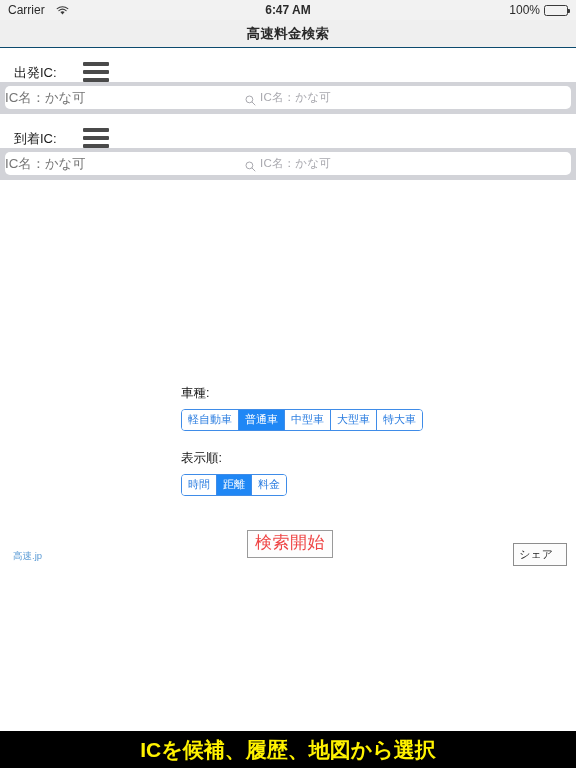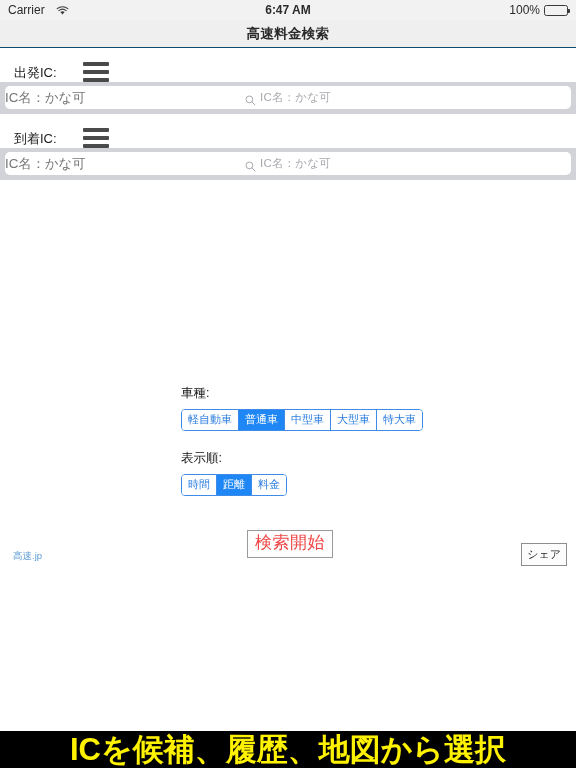--- a/index.html
+++ b/index.html
@@ -217,40 +217,40 @@
   }
 
   .share-btn {
     position: absolute;
     right: 9px;
     top: 363px;
     border: 1px solid #8d8d8d;
     background: #fcfcfc;
     font-size: 11px;
     color: #1c1c1c;
-    padding: 3px 5px 4px 5px;
+    padding: 3px 13px 4px 5px;
     line-height: 14px;
     cursor: pointer;
   }
 
   
   .banner {
     position: absolute;
     left: 0;
     bottom: 0;
     width: 576px;
     height: 37px;
     background: #000000;
     display: flex;
     align-items: center;
     justify-content: center;
   }
   .banner-text {
     color: #fff200;
-    font-size: 31px;
+    font-size: 21px;
     font-weight: bold;
     letter-spacing: 0px;
     line-height: 34px;
     white-space: nowrap;
   }
 </style>
 </head>
 <body>
 
 <div class="status-bar">

